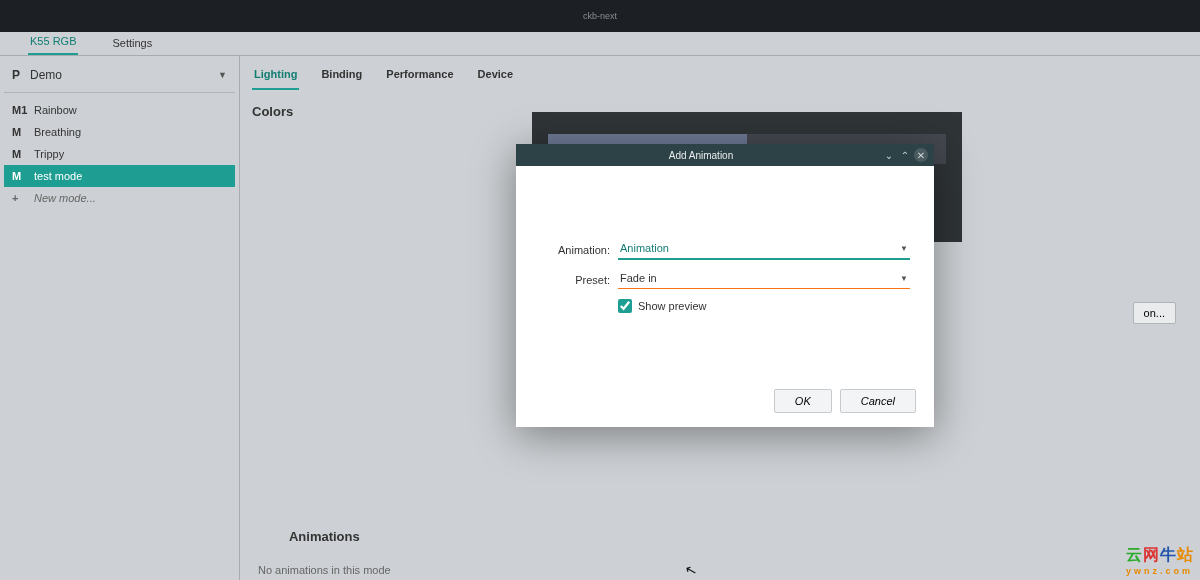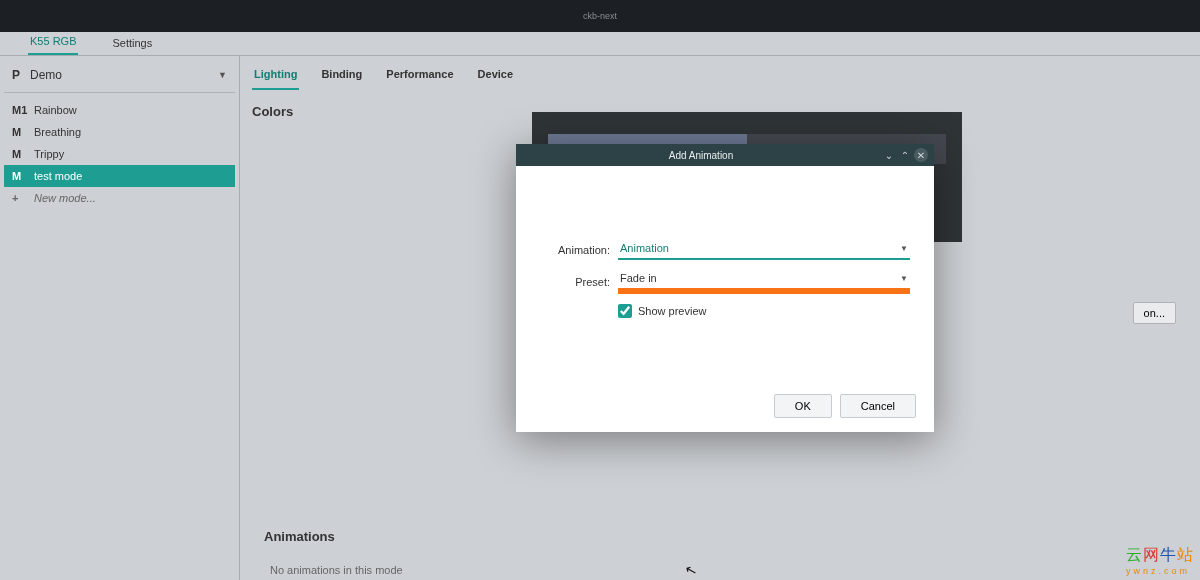--- a/index.html
+++ b/index.html
@@ -36,41 +36,41 @@
   
   .bg-panel { position: absolute; left: 292px; top: 56px; width: 430px; height: 130px; background: #2f3437; border: 8px solid #2f3437; }
   .bg-panel-inner { position: absolute; left: 8px; top: 14px; right: 8px; height: 30px; display:flex; }
   .bg-half1 { flex:1; background:#6d7893; }
   .bg-half2 { flex:1; background:#454850; }
   .bg-button { position:absolute; right:-222px; top:182px; background:#e9ebed; border:1px solid #b0b3b7; padding:4px 10px; font-size:11px; border-radius:2px; }
 
   .sh-check { position:absolute; right:-30px; top:36px; display:flex; align-items:center; font-size:11px; color:#333; }
   .sh-check input { accent-color:#1e9e92; margin-right:4px; width:13px; height:13px; }
 
-  .animations-section { position:absolute; bottom:20px; left:20px; }
+  .animations-section { position:absolute; bottom:20px; left:8px;text-align:center; }
   .anim-empty { font-size:11px; color:#666; padding:14px 10px 0; }
 
   
   .dialog { position: absolute; left: 516px; top: 144px; width: 418px; background: #fff; box-shadow: 0 8px 40px rgba(0,0,0,.4); z-index: 50; }
   .dialog-titlebar { height: 22px; background: #2d4246; color: #e8eced; font-size: 10px; display: flex; align-items: center; padding: 0 6px; }
   .dialog-titlebar .dtitle { flex:1; text-align:center; }
   .dialog-titlebar .wbtn { width:14px; height:14px; display:inline-flex; align-items:center; justify-content:center; margin-left:2px; cursor:pointer; font-size:10px; color:#cfd6d8; }
   .dialog-titlebar .close { background:#4a5c60; border-radius:50%; }
   .dialog-body { padding: 74px 24px 12px; font-size: 11px; color:#333; }
   .form-row { display:flex; align-items:center; margin-bottom:10px; }
   .form-row label { width:70px; text-align:right; margin-right:8px; }
-  .sel { flex:1; border:none; border-bottom:6px solid #f97316; padding:2px 18px 4px 2px; position:relative; background:transparent; }
+  .sel { flex:1; border:none; border-bottom:1px solid #f97316; padding:2px 18px 4px 2px; position:relative; background:transparent; }
   .sel.active { border-bottom:2px solid #1e9e92; color:#127d73; }
   .sel .tri { position:absolute; right:2px; top:4px; font-size:8px; color:#555; }
   .check-row { display:flex; align-items:center; margin-left:78px; margin-top:4px; }
   .check-row input { accent-color:#1e9e92; width:14px; height:14px; margin-right:6px; }
   .dialog-buttons { display:flex; justify-content:flex-end; gap:8px; padding: 64px 18px 14px; }
-  .dlg-btn { background:#f3f4f6; border:1px solid #c7cacd; padding:5px 20px; font-size:11px; border-radius:2px; cursor:pointer; }
+  .dlg-btn { background:#f3f4f6; border:1px solid #c7cacd; padding:5px 20px; font-size:11px; border-radius:2px; cursor:pointer;font-style:italic; }
 
-  .watermark { position:absolute; right:6px; bottom:4px; font-size:16px; font-weight:400; letter-spacing:1px; }
+  .watermark { position:absolute; right:6px; bottom:4px; font-size:16px; font-weight:700; letter-spacing:1px; }
   .watermark .g { color:#2aab2a; } .watermark .r { color:#d33; } .watermark .b { color:#25a; } .watermark .o { color:#e68a00; }
   .watermark .sub { display:block; font-size:9px; color:#e68a00; letter-spacing:3px; }
 
   .cursor { position:absolute; left:685px; top:562px; font-size:14px; color:#111; transform: rotate(-15deg); }
 </style>
 </head>
 <body>
 
 <div class="titlebar">
   <span>ckb-next</span>

